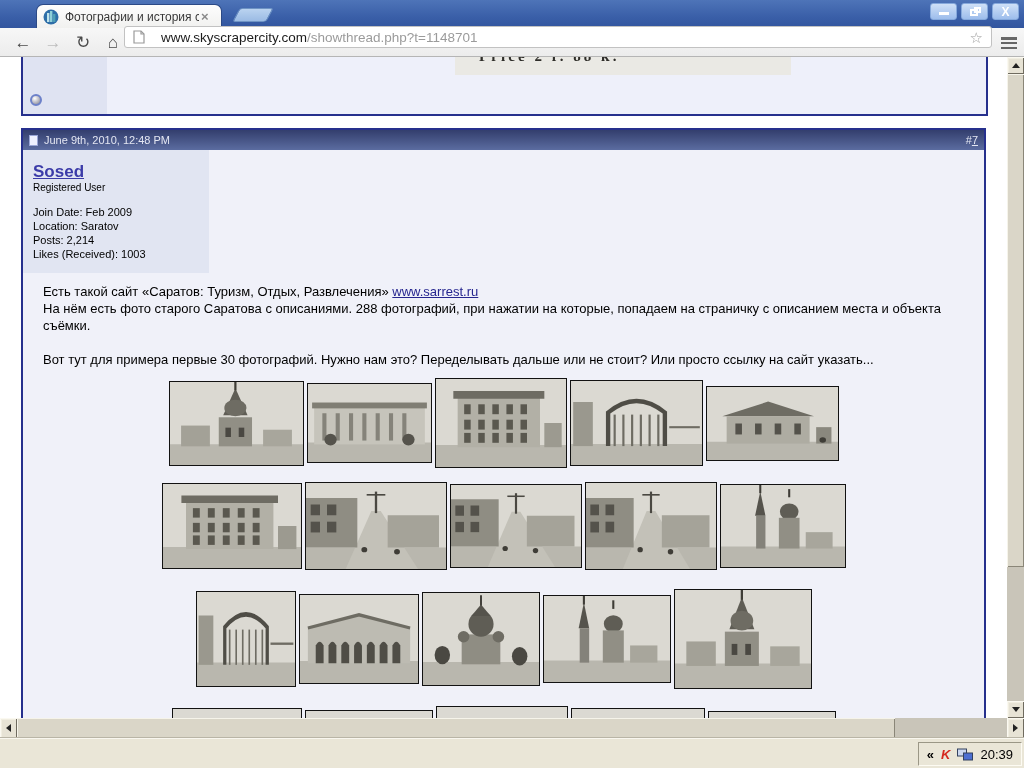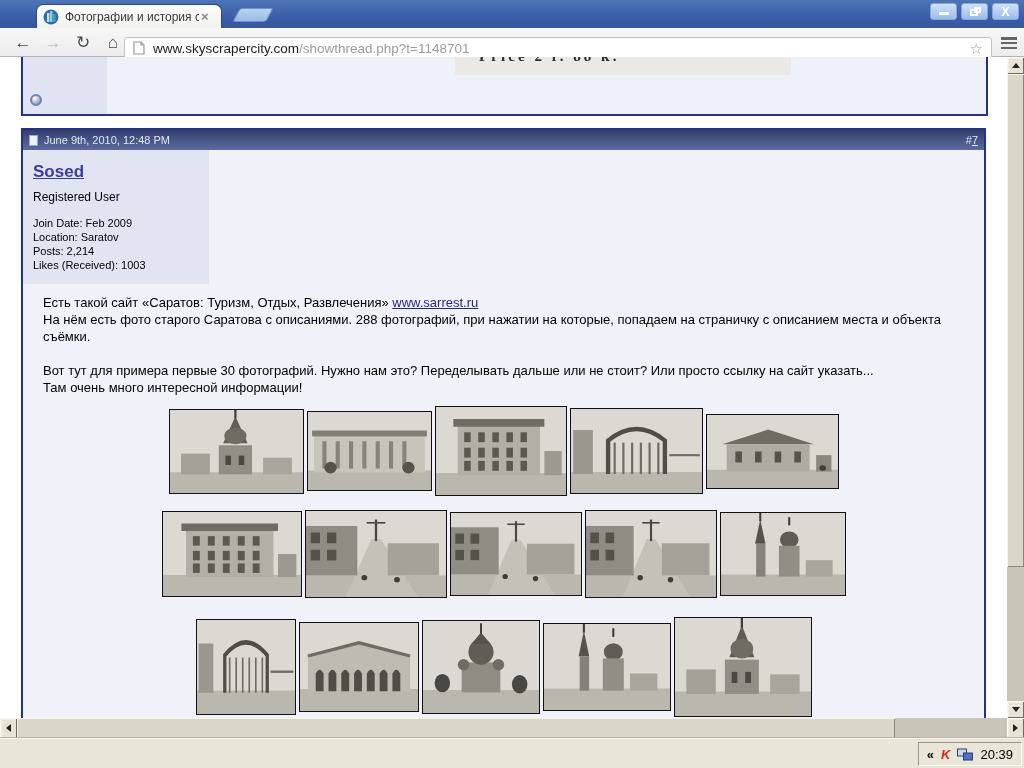--- a/index.html
+++ b/index.html
@@ -26,22 +26,22 @@
   .wbtn .sq1{position:absolute;left:8px;top:5px;width:8px;height:7px;border:2px solid #fff;}
   .wbtn .sq2{position:absolute;left:12px;top:3px;width:7px;height:6px;border:2px solid #fff;}
   .wbtn .x{position:absolute;left:0;top:1px;width:100%;text-align:center;font-weight:bold;font-size:12px;}
 
   
   .toolbar{position:absolute;left:0;top:28px;width:1024px;height:29px;
     background:linear-gradient(#f7f7f7,#ececec);border-bottom:1px solid #b5b5b5;}
   .navbtn{position:absolute;top:31px;width:26px;height:23px;text-align:center;
     font-size:17px;line-height:23px;color:#4a4a4a;}
   .navbtn.disabled{color:#bcbcbc;}
-  .omnibox{position:absolute;left:124px;top:37px;width:868px;height:22px;background:#fff;
-    border:1px solid #c2c2c2;border-radius:3px;display:flex;align-items:center;padding:0 8px;}
+  .omnibox{position:absolute;left:124px;top:26px;width:868px;height:22px;background:#fff;
+    border:1px solid #c2c2c2;border-radius:3px;display:flex;align-items:center;padding:0 8px;gap:8px;}
   .urltext{font-size:13.5px;margin-left:8px;white-space:nowrap;overflow:hidden;flex:1;}
   .url-domain{color:#1c1c1c;}
   .url-path{color:#9b9b9b;}
   .star{font-size:15px;color:#a0a0a0;line-height:1;}
   .menubtn{position:absolute;left:1001px;top:37px;width:16px;height:12px;
     display:flex;flex-direction:column;justify-content:space-between;}
   .menubtn span{display:block;height:2.5px;background:#676767;}
 
   
   .page{position:absolute;left:0;top:57px;width:1004px;height:661px;background:#fff;overflow:hidden;}
@@ -62,21 +62,21 @@
     border:2px solid #26308D;background:#F0F1F9;}
   .post-header{height:20px;background:linear-gradient(180deg,#333E6D,#5B6CA0);
     display:flex;align-items:center;padding:0 6px;color:#E3E6F2;font-size:11px;}
   .page-ico{width:9px;height:11px;background:#eef1ff;border:1px solid #9aa6d6;margin-right:6px;}
   .spacer{flex:1;}
   .postnum{font-size:11px;}
   .postnum a{color:#E3E6F2;text-decoration:underline;}
   .post-body{display:flex;height:576px;flex-direction:column;}
   .sidebar{width:186px;background:#E1E5F2;padding:12px 10px;}
   .username{font-size:17px;font-weight:bold;color:#3B3BA8;text-decoration:underline;}
-  .usertitle{font-size:12px;color:#000;margin-top:8px;}
+  .usertitle{font-size:10px;color:#000;margin-top:0;}
   .userinfo{margin-top:12px;font-size:11px;line-height:14px;color:#000;}
   .content{flex:1;padding:10px 20px;font-size:13px;line-height:17px;color:#000;}
   .content a{color:#26268F;text-decoration:underline;}
 
   .photos{margin-top:10px;}
   .prow{display:flex;justify-content:center;align-items:center;gap:3px;}
   .prow0{margin-bottom:14px;} .prow1{margin-bottom:19px;} .prow2{margin-bottom:17px;}
   .thumb{display:block;border:1px solid #121212;background:#d5d3cc;flex:0 0 auto;}
   .thumb svg{display:block;}
 
@@ -196,21 +196,20 @@
             <div>Join Date: Feb 2009</div>
             <div>Location: Saratov</div>
             <div>Posts: 2,214</div>
             <div>Likes (Received): 1003</div>
           </div>
         </div>
         <div class="content">
           <span>Есть такой сайт «Саратов: Туризм, Отдых, Развлечения» </span><a href="#">www.sarrest.ru</a><br>
           <span>На нём есть фото старого Саратова с описаниями. 288 фотографий, при нажатии на которые, попадаем на страничку с описанием места и объекта съёмки.</span><br><br>
           <span>Вот тут для примера первые 30 фотографий. Нужно нам это? Переделывать дальше или не стоит? Или просто ссылку на сайт указать...</span><br>
-          <span>Там очень много интересной информации!</span>
           <div class="photos">
               <div class="prow prow0">
                 <a class="thumb" href="#" title="chapel and theatre square" style="width: 135px; height: 85px;">
                   <svg viewBox="0 0 120 80" preserveAspectRatio="none" width="100%" height="100%">
                     <rect width="120" height="80" fill="#dbd9d2"></rect>
                     <rect y="60" width="120" height="20" fill="#b9b7ae"></rect>
                     <rect x="10" y="42" width="26" height="20" fill="#a3a197"></rect>
                     <rect x="44" y="34" width="30" height="28" fill="#918f85"></rect>
                     <path d="M59 6 L48 32 H70 Z" fill="#5f5d55"></path>
                     <ellipse cx="59" cy="25" rx="10" ry="8" fill="#6e6c63"></ellipse>

